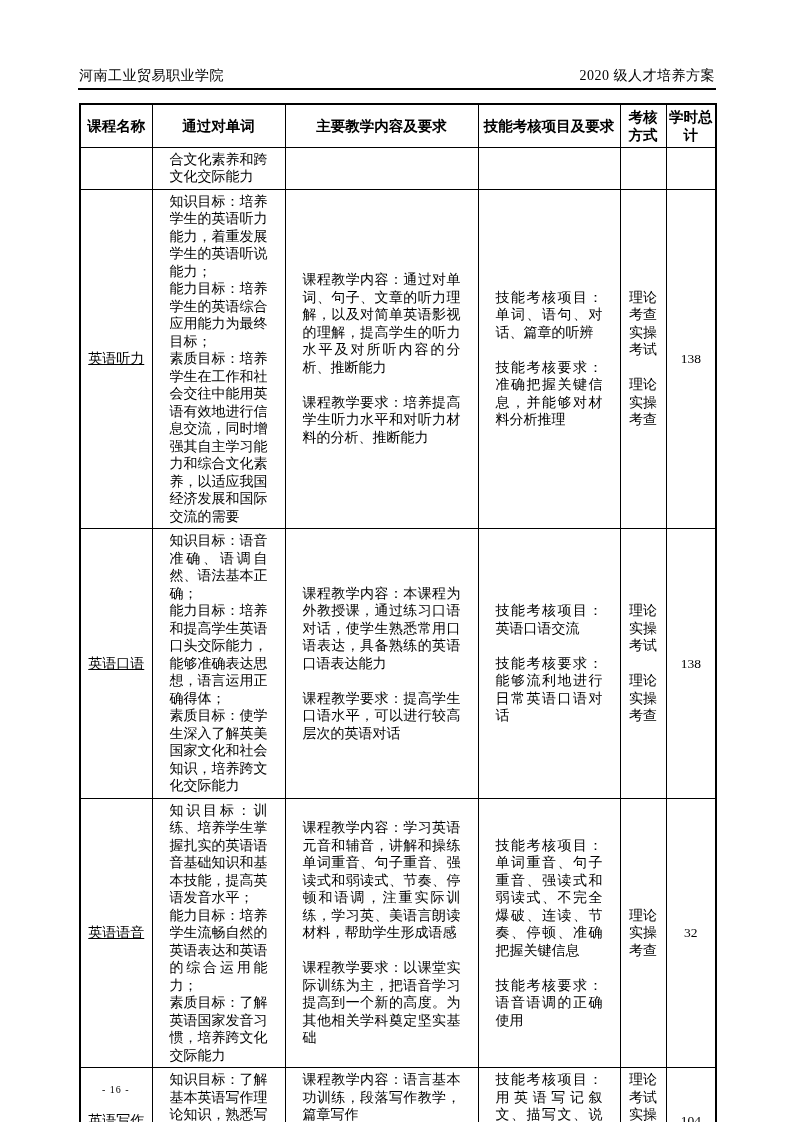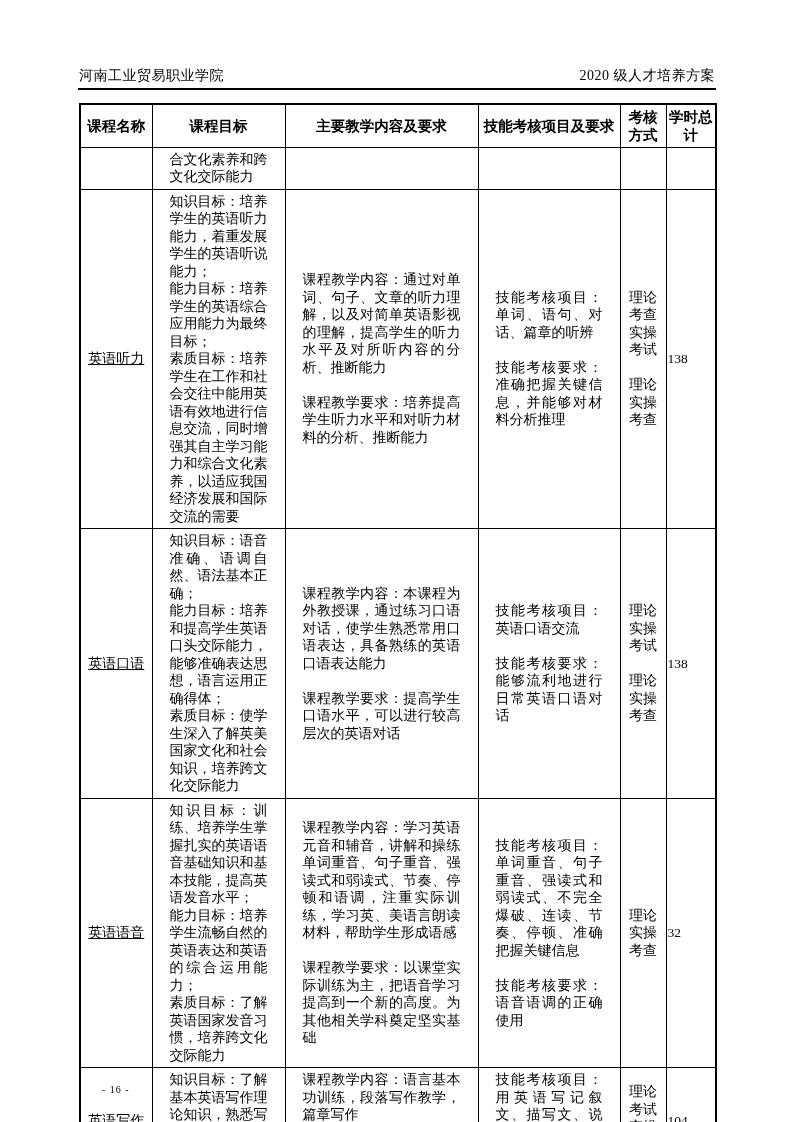--- a/index.html
+++ b/index.html
@@ -28,22 +28,22 @@
     vertical-align:middle; overflow:hidden;
   }
   .course-table th {
     font-weight:bold; text-align:center; padding:2px 1px; font-size:14.5px; line-height:18px;
   }
   td.c-name  { text-align:center; padding:2px 3px;text-decoration:underline; }
   td.c-obj, td.c-content, td.c-assess {
     text-align:justify; text-justify:inter-ideograph;
     white-space:pre-line; padding:3px 17px;
   }
-  td.c-method { text-align:center; white-space:pre-line; padding:15px 1px; }
-  td.c-hours  { text-align:left; font-size:13.5px; padding:6px 1px; }
+  td.c-method { text-align:center; white-space:pre-line; padding:3px 1px; }
+  td.c-hours  { text-align:center; font-size:13.5px; padding:6px 1px; }
   tr.row-head { height:43px;font-family:Liberation Serif, serif; }
   tr.row-cont { height:39px; }
   tr.row-1 { height:281px; }
   tr.row-2 { height:240px; }
   tr.row-3 { height:230px; }
   tr.row-4 { height:107px; }
   tr.row-cont td.c-obj { vertical-align:top; }
   tr.row-4 td.c-obj, tr.row-4 td.c-content, tr.row-4 td.c-assess, tr.row-4 td.c-method {
     vertical-align:top;
   }
@@ -67,21 +67,21 @@
       <col style="width:72px">
       <col style="width:133px">
       <col style="width:193px">
       <col style="width:142px">
       <col style="width:46px">
       <col style="width:50px">
     </colgroup>
     <thead>
       <tr class="row-head">
         <th>课程名称</th>
-        <th>课程目标</th>
+        <th>通过对单词</th>
         <th>主要教学内容及要求</th>
         <th>技能考核项目及要求</th>
         <th>考核方式</th>
         <th>学时总计</th>
       </tr>
     </thead>
     <tbody>
       <tr class="row-cont">
         <td class="c-name"></td>
         <td class="c-obj">合文化素养和跨文化交际能力</td>

